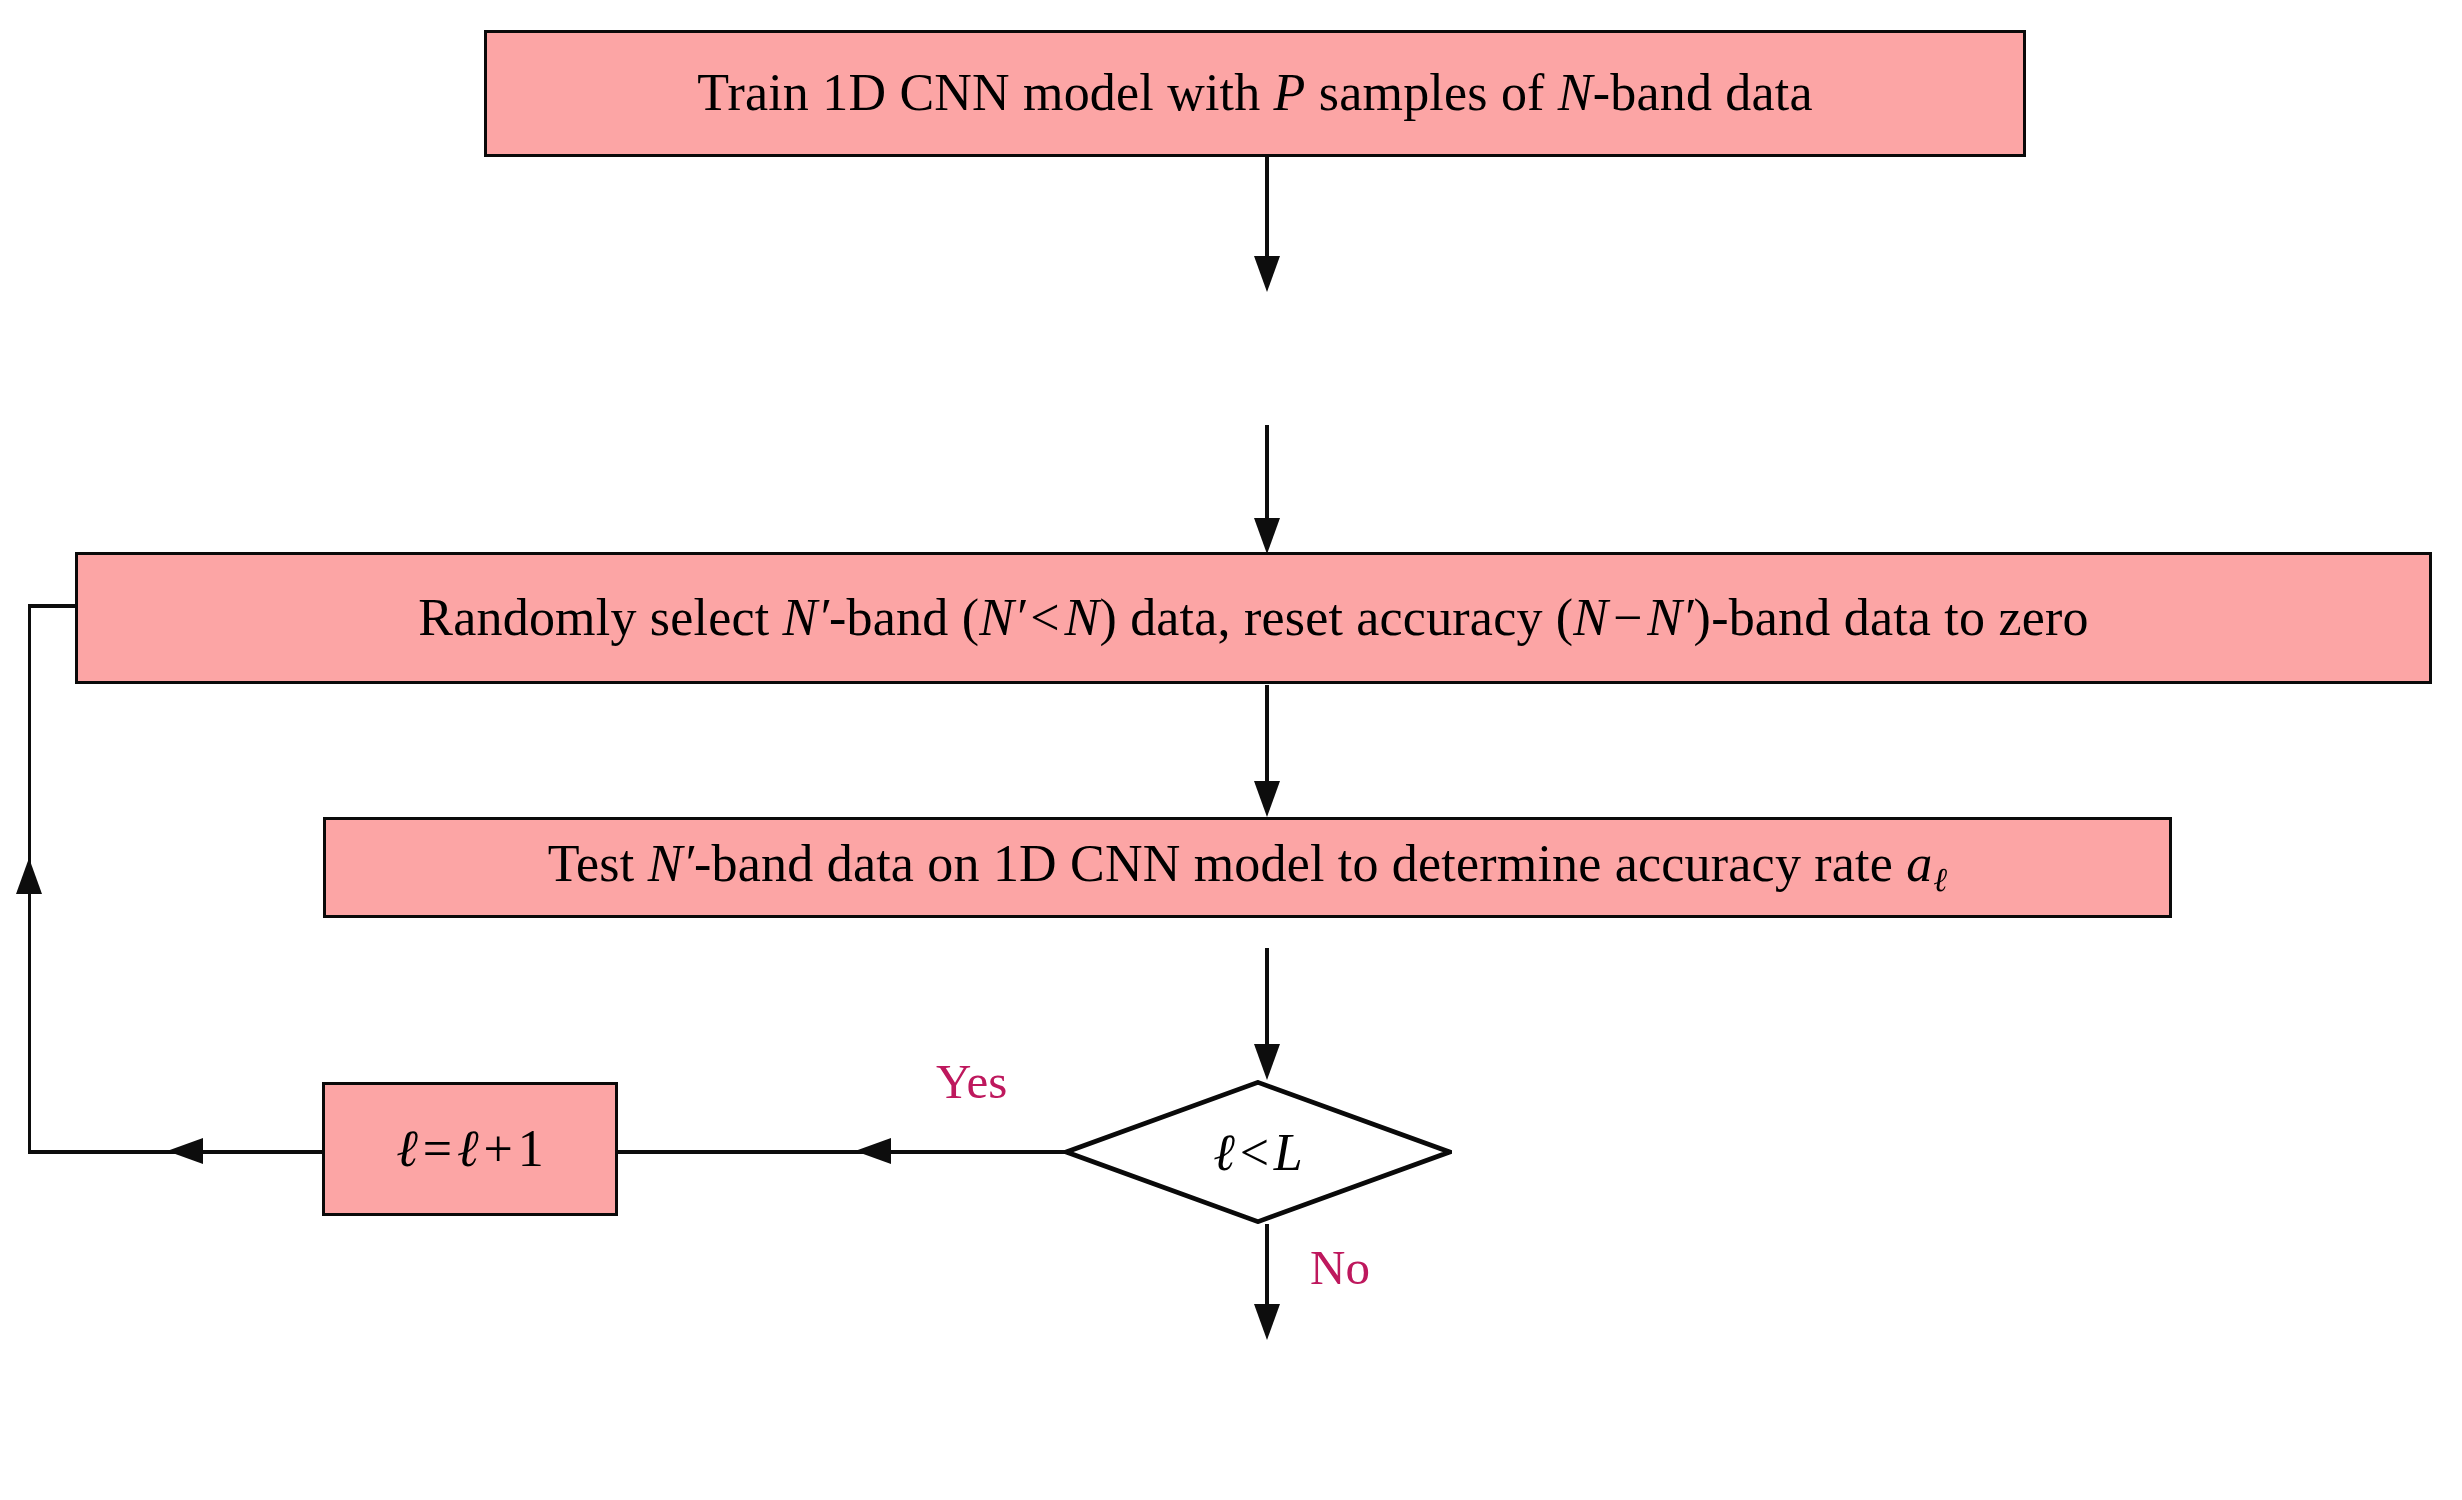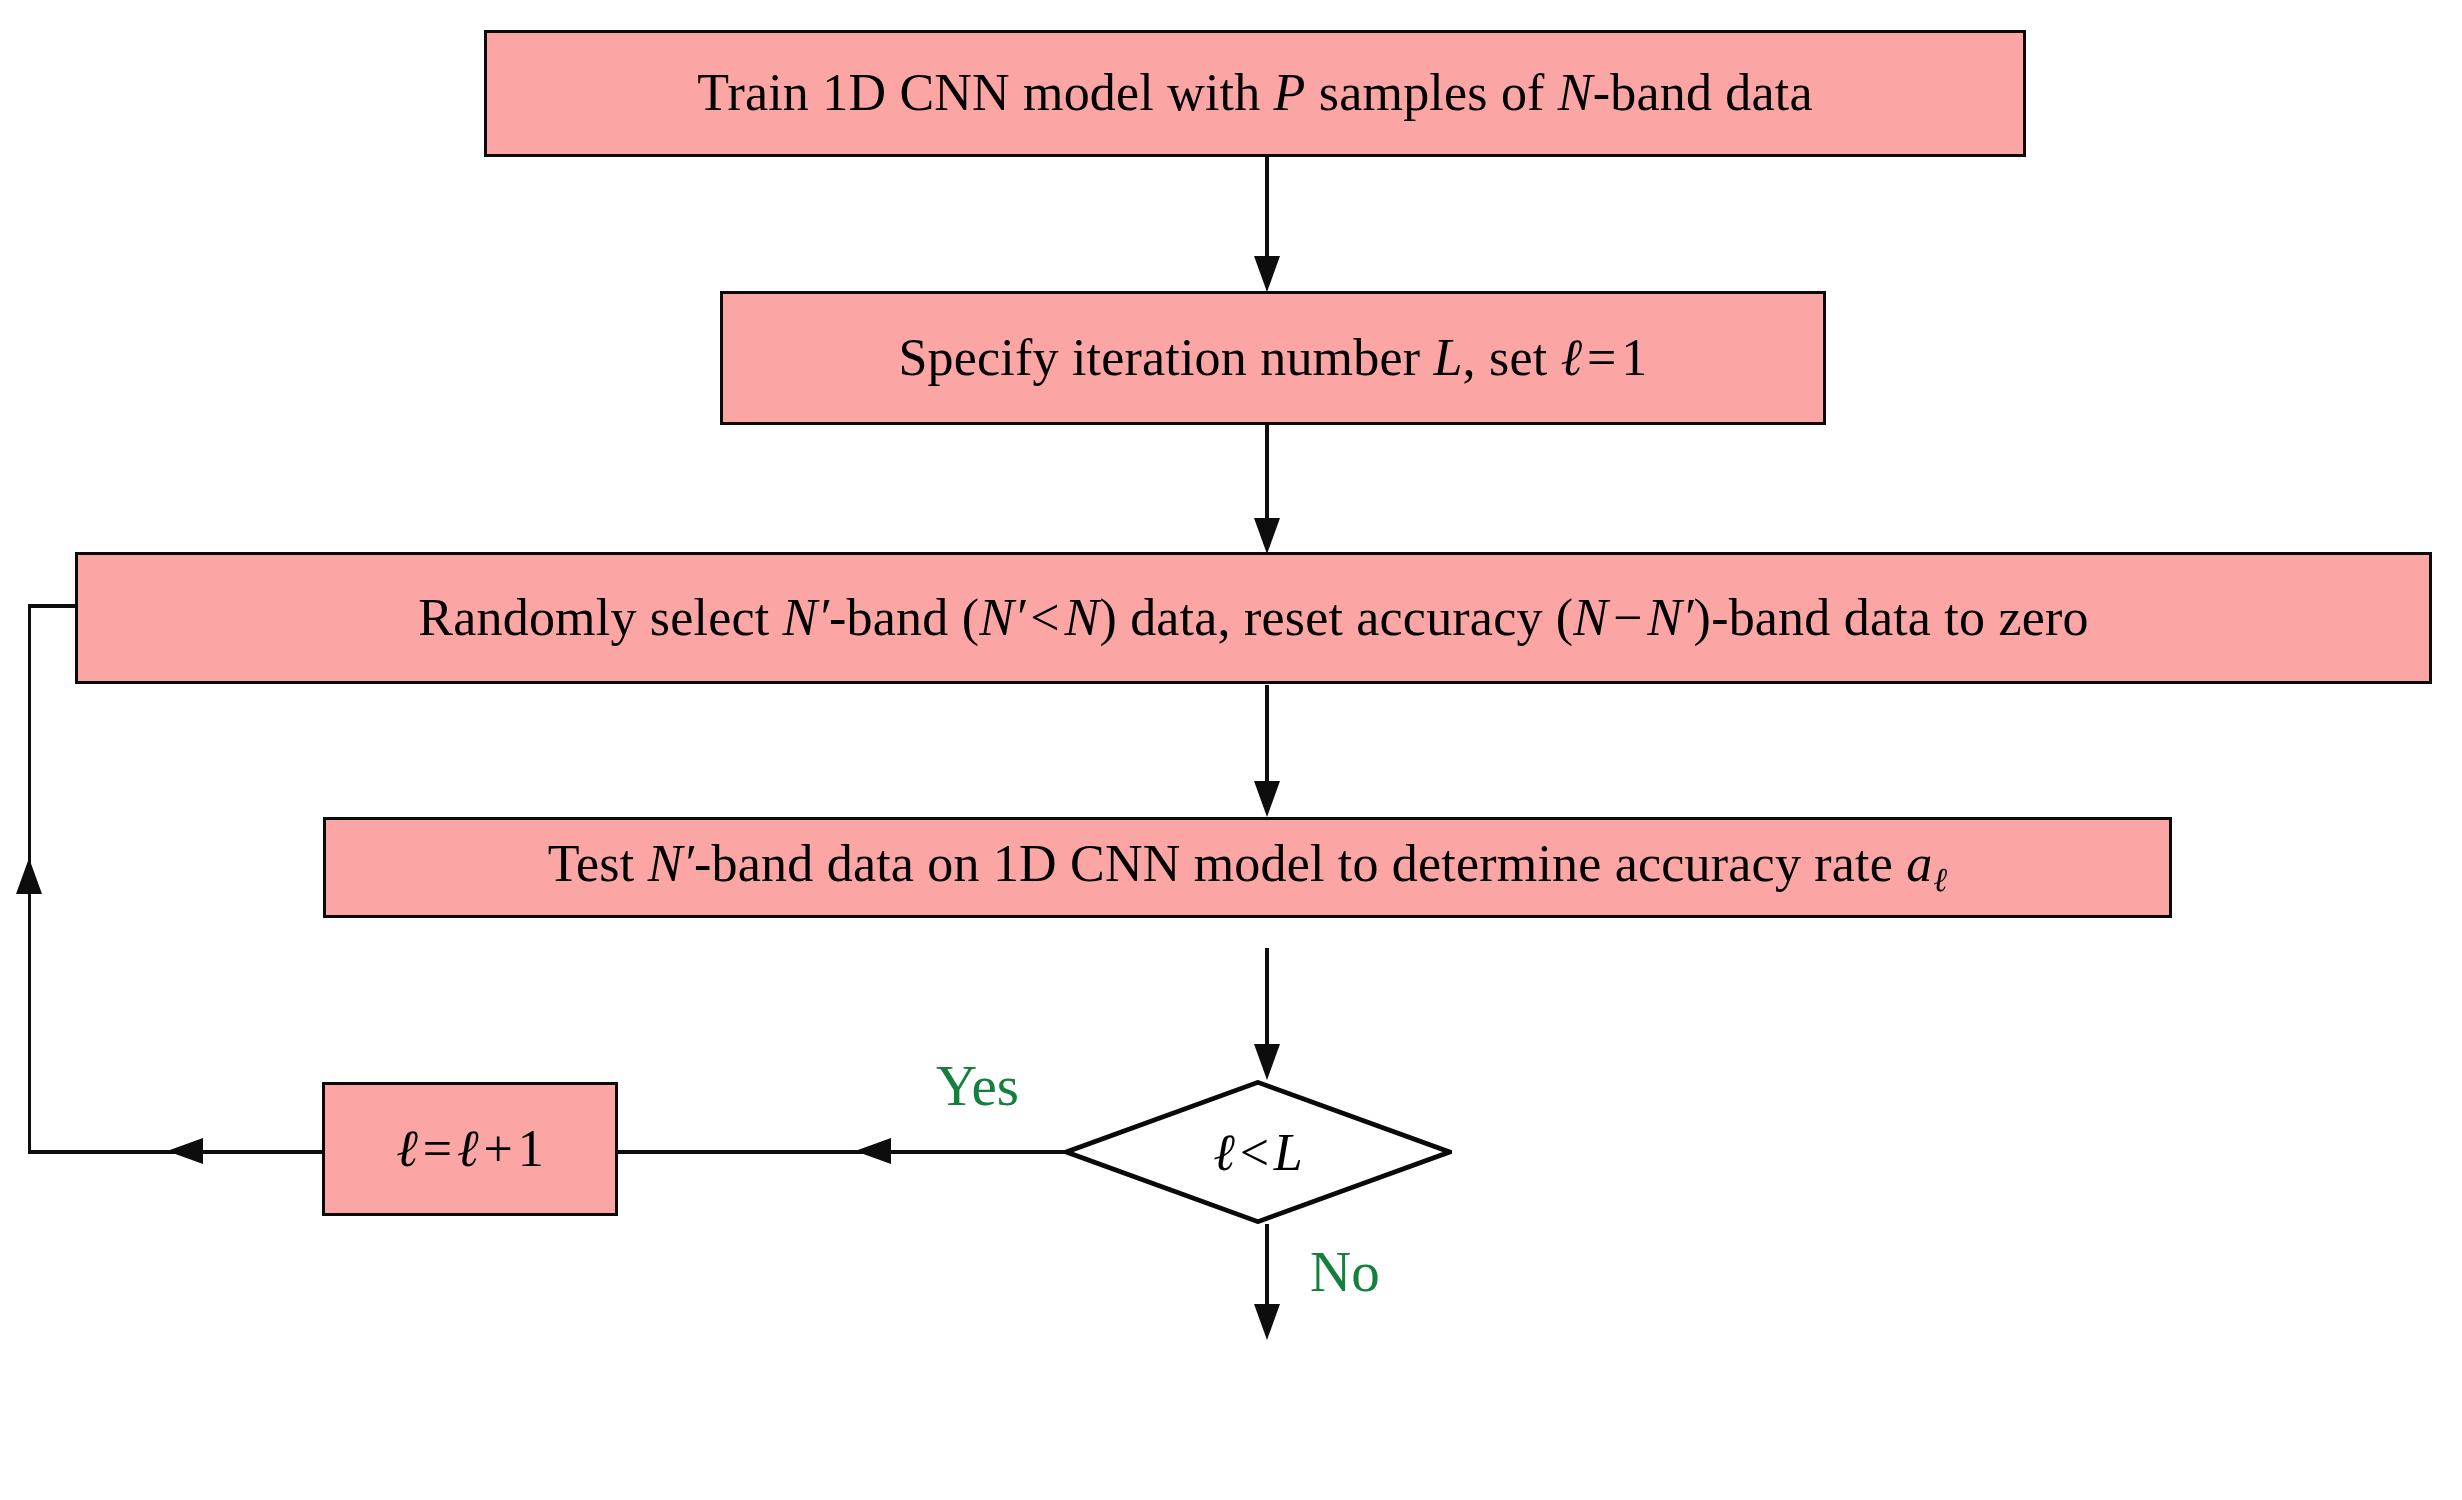--- a/index.html
+++ b/index.html
@@ -84,22 +84,22 @@
     border-bottom: 36px solid #0d0d0d;
   }
   .arrow-left {
     border-top: 13.4px solid transparent;
     border-bottom: 13.4px solid transparent;
     border-right: 36px solid #0d0d0d;
   }
 
   .edge-label {
     position: absolute;
-    font-size: 57px;
-    color: #15803d;
+    font-size: 49px;
+    color: #be185d;
     white-space: nowrap;
     z-index: 4;
   }
 </style>
 </head>
 <body>
 
 <div id="stage">
 
   <div class="vline" style="left:1265px; top:157px; height:106px;"></div>
@@ -128,25 +128,20 @@
 
   <div class="edge-label" style="left:936px; top:1053px;">Yes</div>
   <div class="edge-label" style="left:1310px; top:1239px;">No</div>
 
   <div class="node" style="left:484px; top:30px; width:1542px; height:127px;">
     <span class="txt">
       <span>Train 1D CNN model with </span><span class="mi">P</span><span> samples of </span><span class="mi">N</span><span>-band data</span>
     </span>
   </div>
 
-  <div class="node" style="left:720px; top:291px; width:1106px; height:134px;">
-    <span class="txt">
-      <span>Specify iteration number </span><span class="mi">L</span><span>, set </span><span class="mi">ℓ</span><span class="op">=</span><span>1</span>
-    </span>
-  </div>
 
   <div class="node" style="left:75px; top:552px; width:2357px; height:132px;">
     <span class="txt">
       <span>Randomly select </span><span class="mi">N′</span><span>-band (</span><span class="mi">N′</span><span class="op">&lt;</span><span class="mi">N</span><span>) data, reset accuracy (</span><span class="mi">N</span><span class="op">−</span><span class="mi">N′</span><span>)-band data to zero</span>
     </span>
   </div>
 
   <div class="node" style="left:323px; top:817px; width:1849px; height:101px;">
     <span class="txt">
       <span>Test </span><span class="mi">N′</span><span>-band data on 1D CNN model to determine accuracy rate </span><span class="mi">a</span><span class="sub">ℓ</span>

